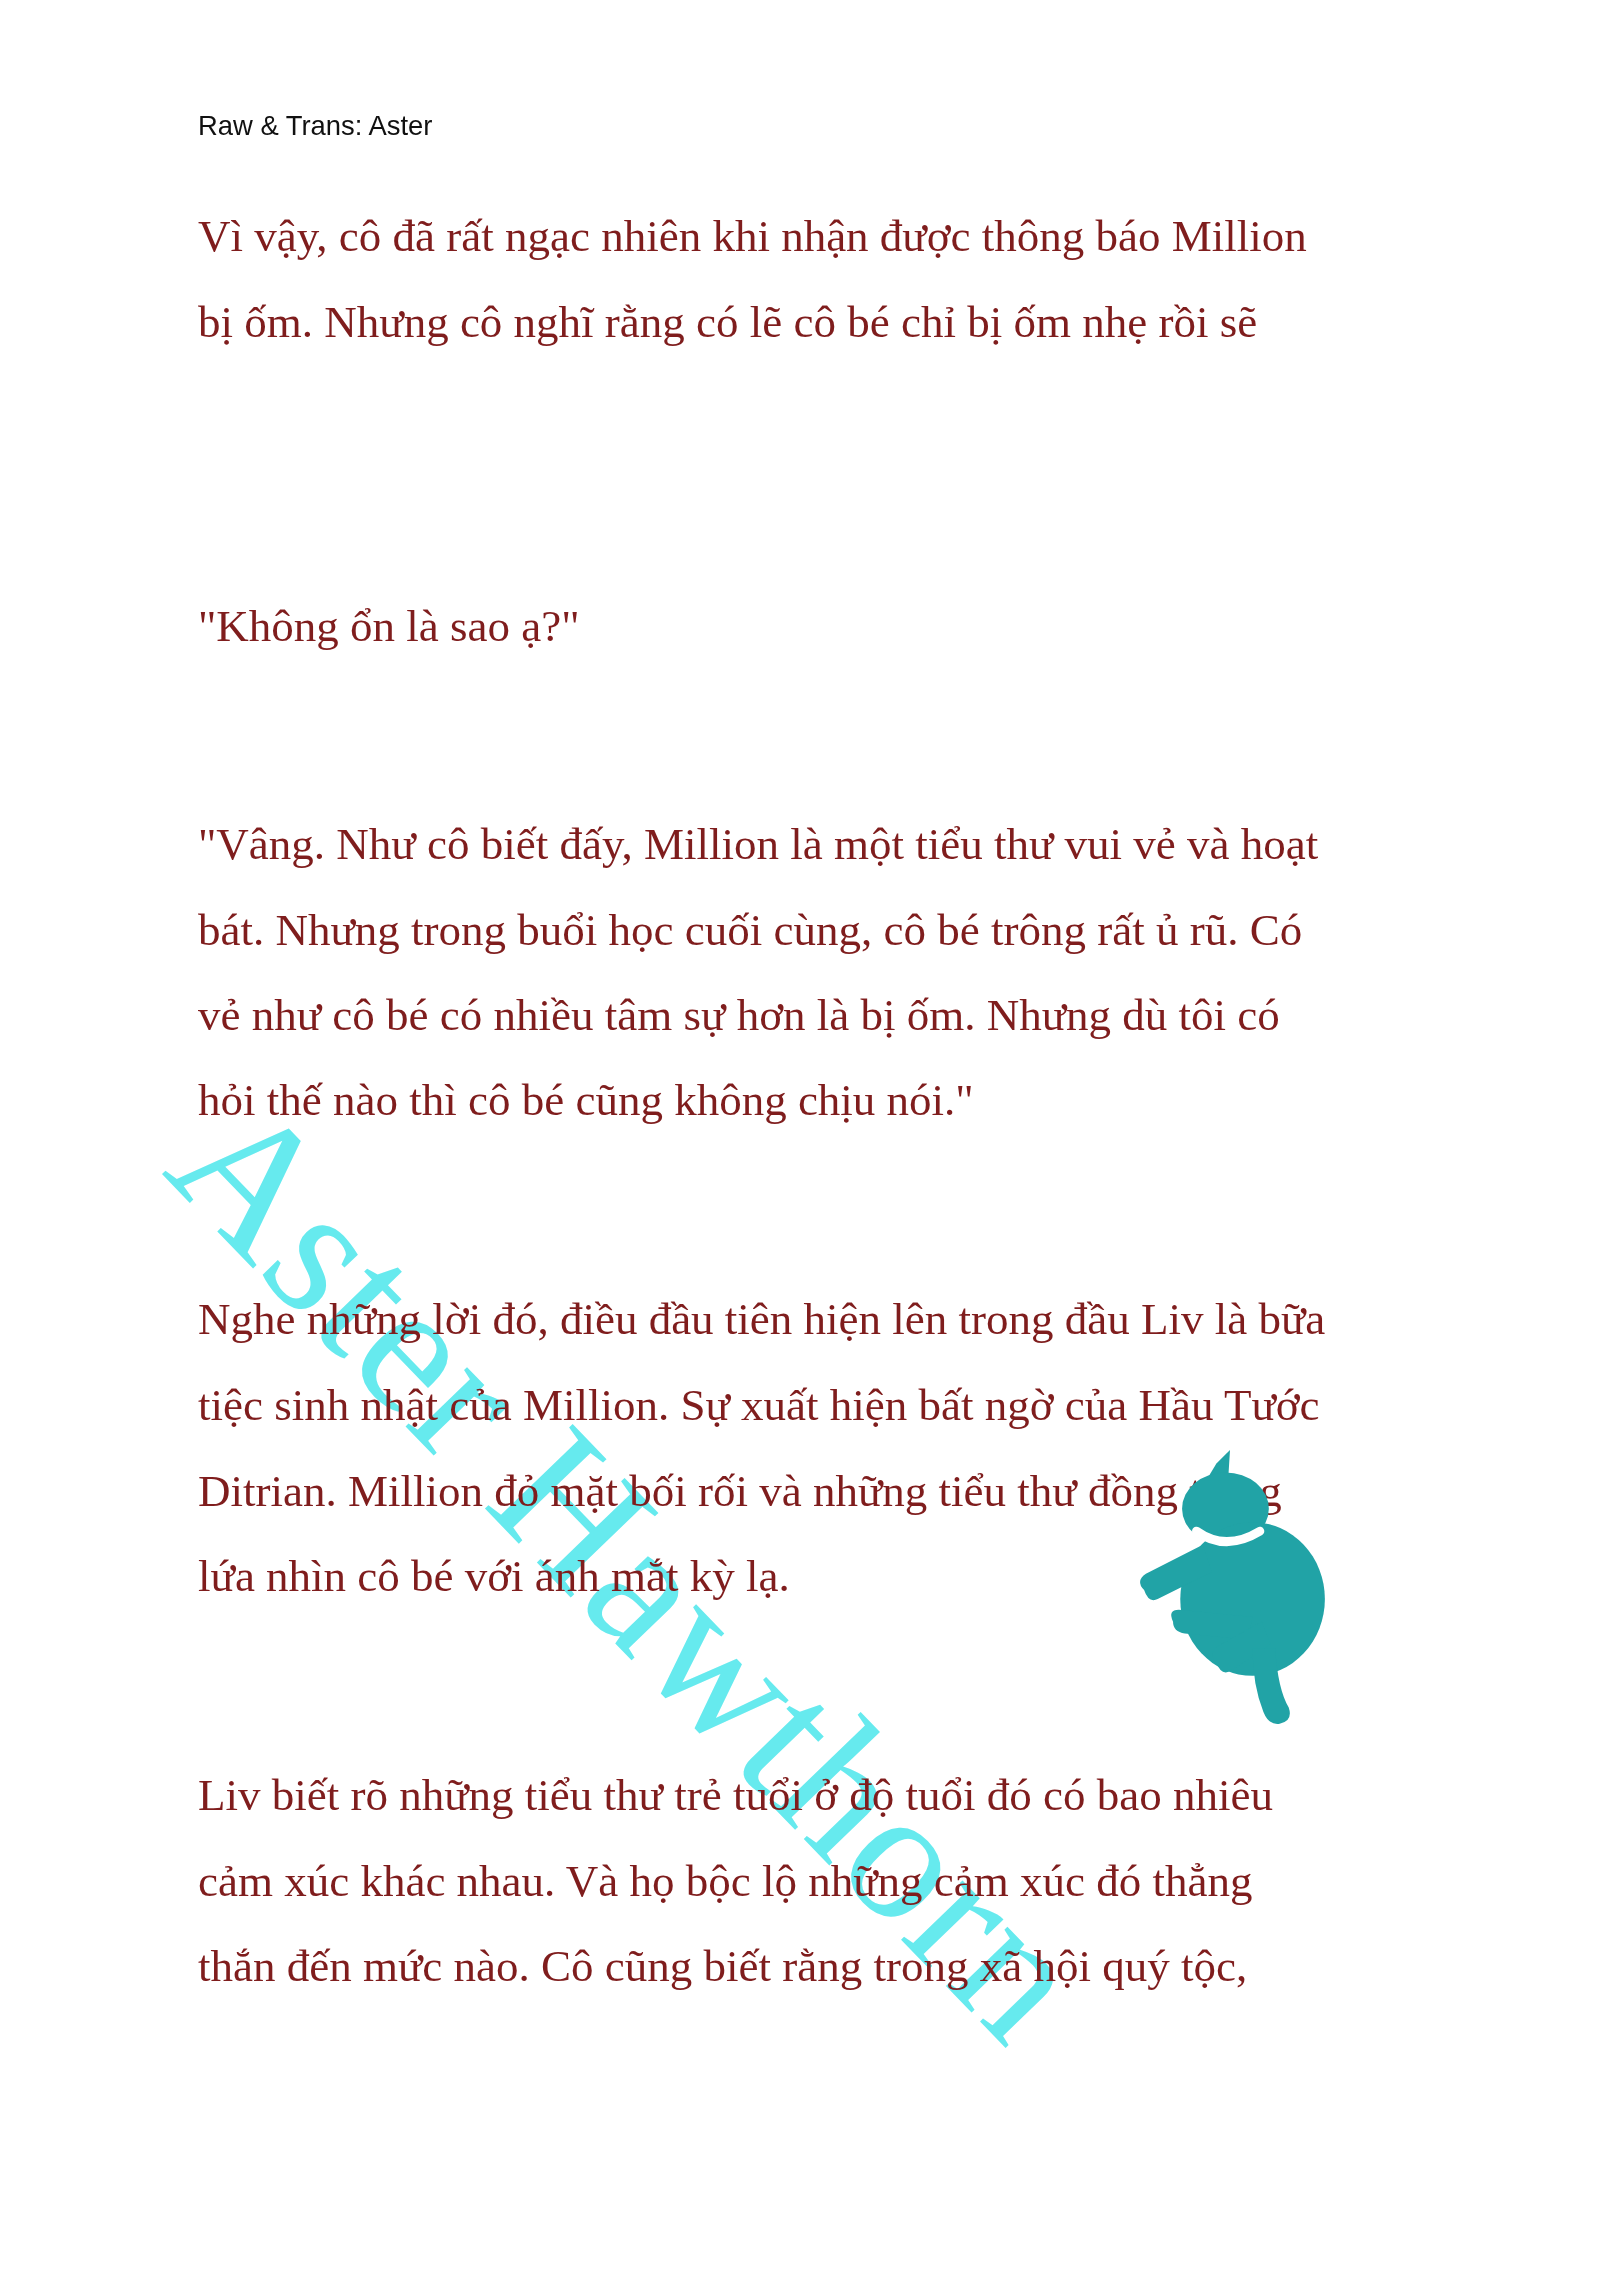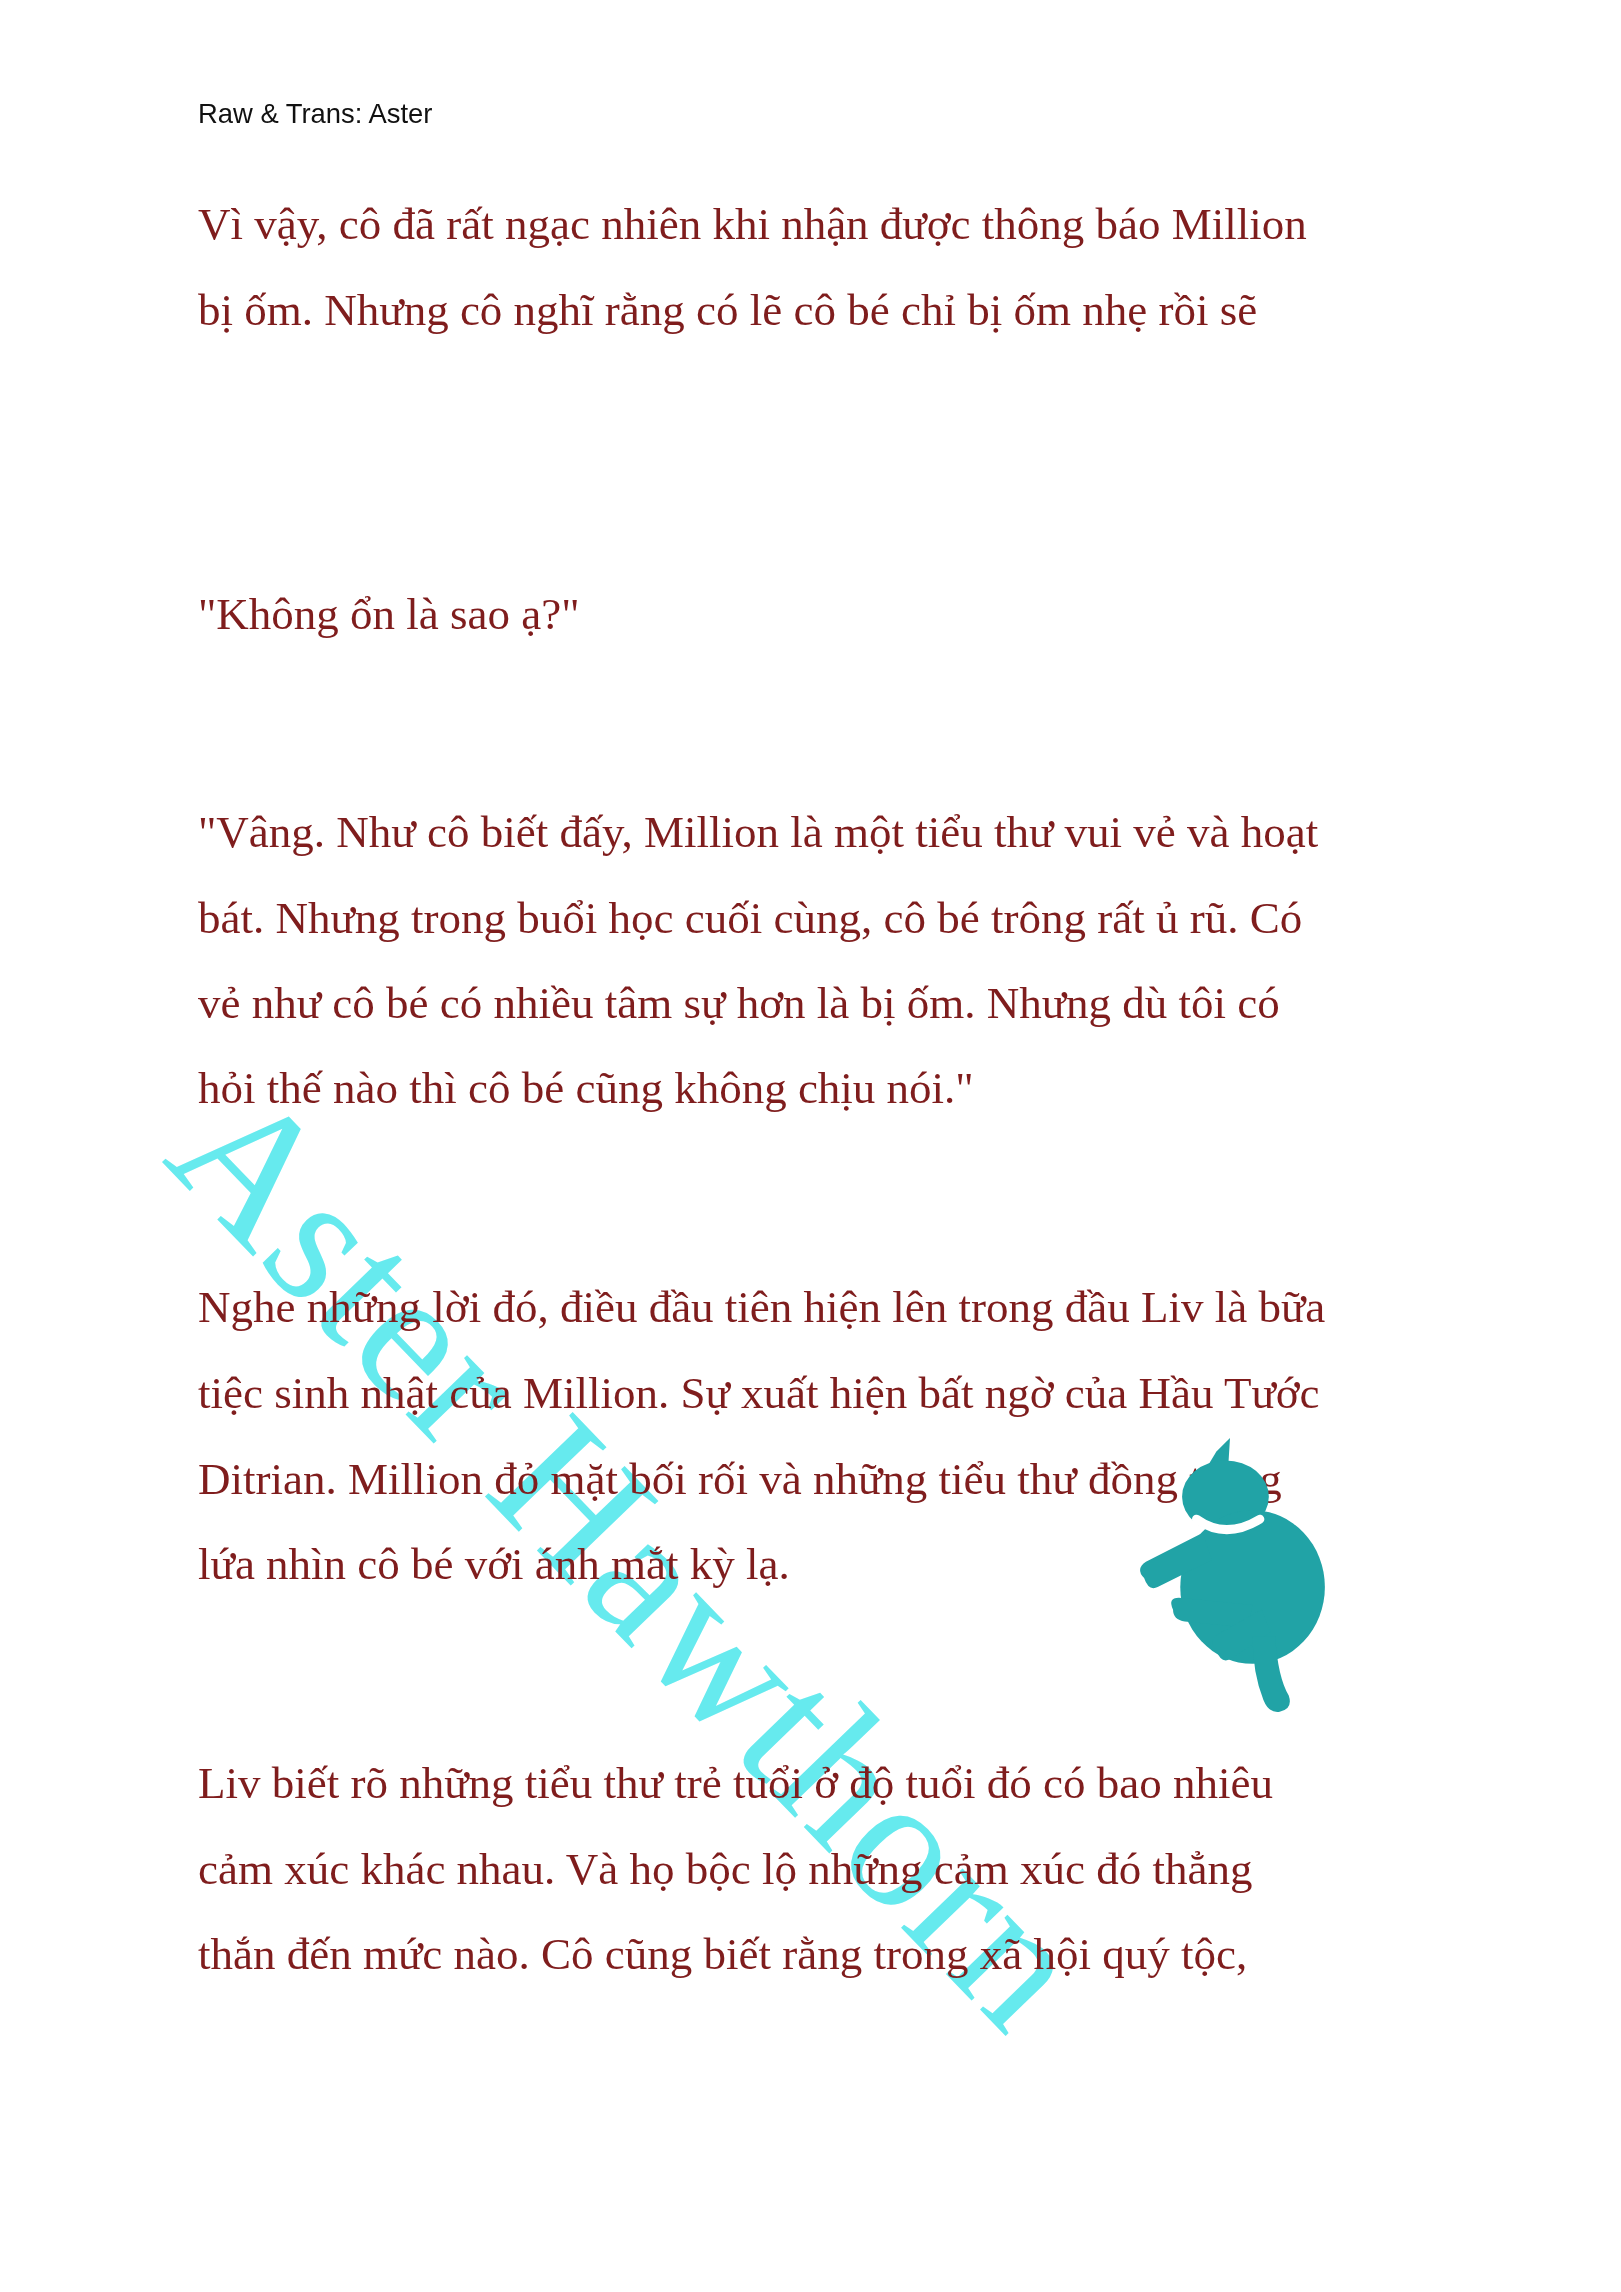--- a/index.html
+++ b/index.html
@@ -1,17 +1,17 @@
 <!DOCTYPE html>
 <html><head>
   <meta charset="utf-8">
   <style>
     html, body { margin: 0; padding: 0; background: #ffffff; }
     body { width: 1621px; height: 2293px; position: relative; overflow: hidden; }
-    .page { position: absolute; left: 0; top: 0; width: 1621px; height: 1695px; background: #fff; }
+    .page { position: absolute; left: 0; top: 12px; width: 1621px; height: 1695px; background: #fff; }
     .header {
       position: absolute; left: 198px; top: 98px;
       font-family: "Liberation Sans", sans-serif; font-size: 27.4px; color: #111;
     }
     .line {
       position: absolute; left: 198px;
       font-family: "Liberation Serif", serif; font-size: 45px; color: #7f1d1d;
       white-space: nowrap; line-height: 1; z-index: 2;
     }
     .watermark {

